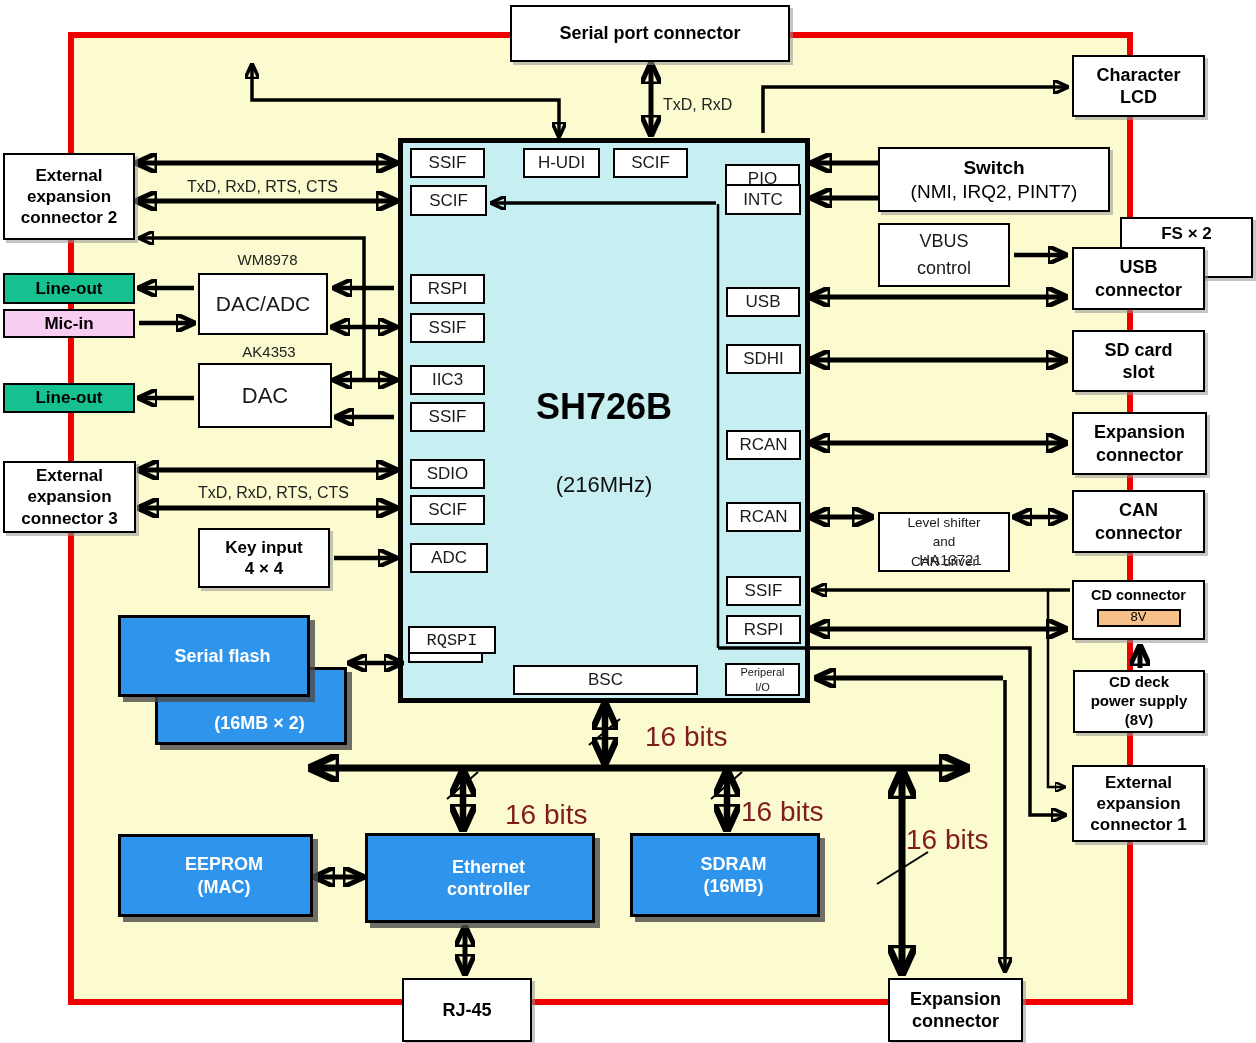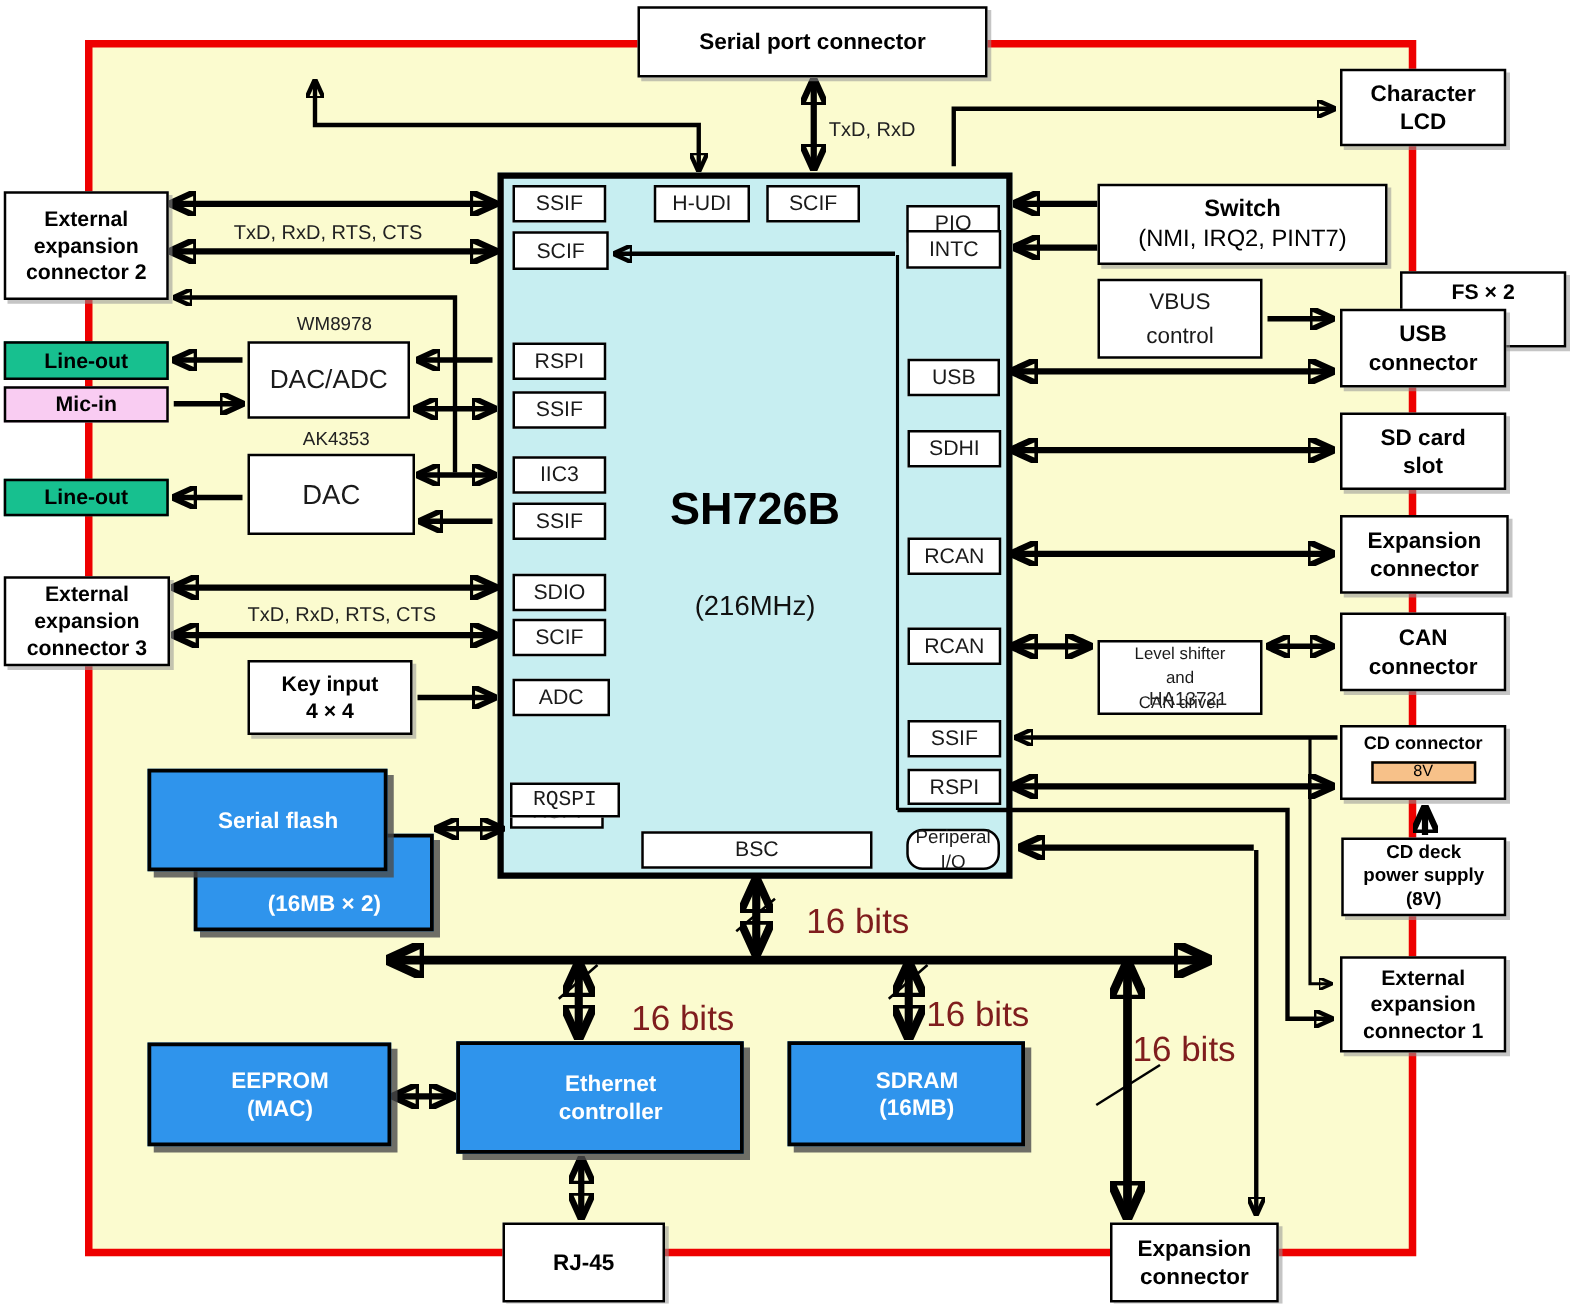--- a/index.html
+++ b/index.html
@@ -130,21 +130,21 @@
   <div class="mod" style="left:410px;top:274px;width:75px;height:30px;"><span>RSPI</span></div>
   <div class="mod" style="left:410px;top:313px;width:75px;height:30px;"><span>SSIF</span></div>
   <div class="mod" style="left:410px;top:365px;width:75px;height:30px;"><span>IIC3</span></div>
   <div class="mod" style="left:410px;top:402px;width:75px;height:30px;"><span>SSIF</span></div>
   <div class="mod" style="left:410px;top:459px;width:75px;height:30px;"><span>SDIO</span></div>
   <div class="mod" style="left:410px;top:495px;width:75px;height:30px;"><span>SCIF</span></div>
   <div class="mod" style="left:410px;top:543px;width:78px;height:30px;"><span>ADC</span></div>
   <div class="mod" style="left:408px;top:635px;width:75px;height:28px;"><span>RSPI</span></div>
   <div class="mod" style="left:408px;top:626px;width:88px;height:28px;font-family:Liberation Mono, monospace;"><span>RQSPI</span></div>
   <div class="mod" style="left:513px;top:665px;width:185px;height:30px;"><span>BSC</span></div>
-  <div class="mod" style="left:725px;top:663px;width:75px;height:33px;font-size:15px;line-height:1.3;border-radius:13px;"><span>Periperal
+  <div class="mod" style="left:725px;top:663px;width:75px;height:33px;font-size:11px;line-height:1.3;"><span>Periperal
 I/O</span></div>
   <div class="mod" style="left:726px;top:287px;width:74px;height:30px;"><span>USB</span></div>
   <div class="mod" style="left:726px;top:344px;width:75px;height:30px;"><span>SDHI</span></div>
   <div class="mod" style="left:726px;top:430px;width:75px;height:30px;"><span>RCAN</span></div>
   <div class="mod" style="left:726px;top:502px;width:75px;height:30px;"><span>RCAN</span></div>
   <div class="mod" style="left:726px;top:576px;width:75px;height:30px;"><span>SSIF</span></div>
   <div class="mod" style="left:726px;top:615px;width:75px;height:29px;"><span>RSPI</span></div>
 
   <div class="box" style="left:878px;top:147px;width:232px;height:65px;flex-direction:column;">
     <span style="font-size:19px;">Switch</span>

